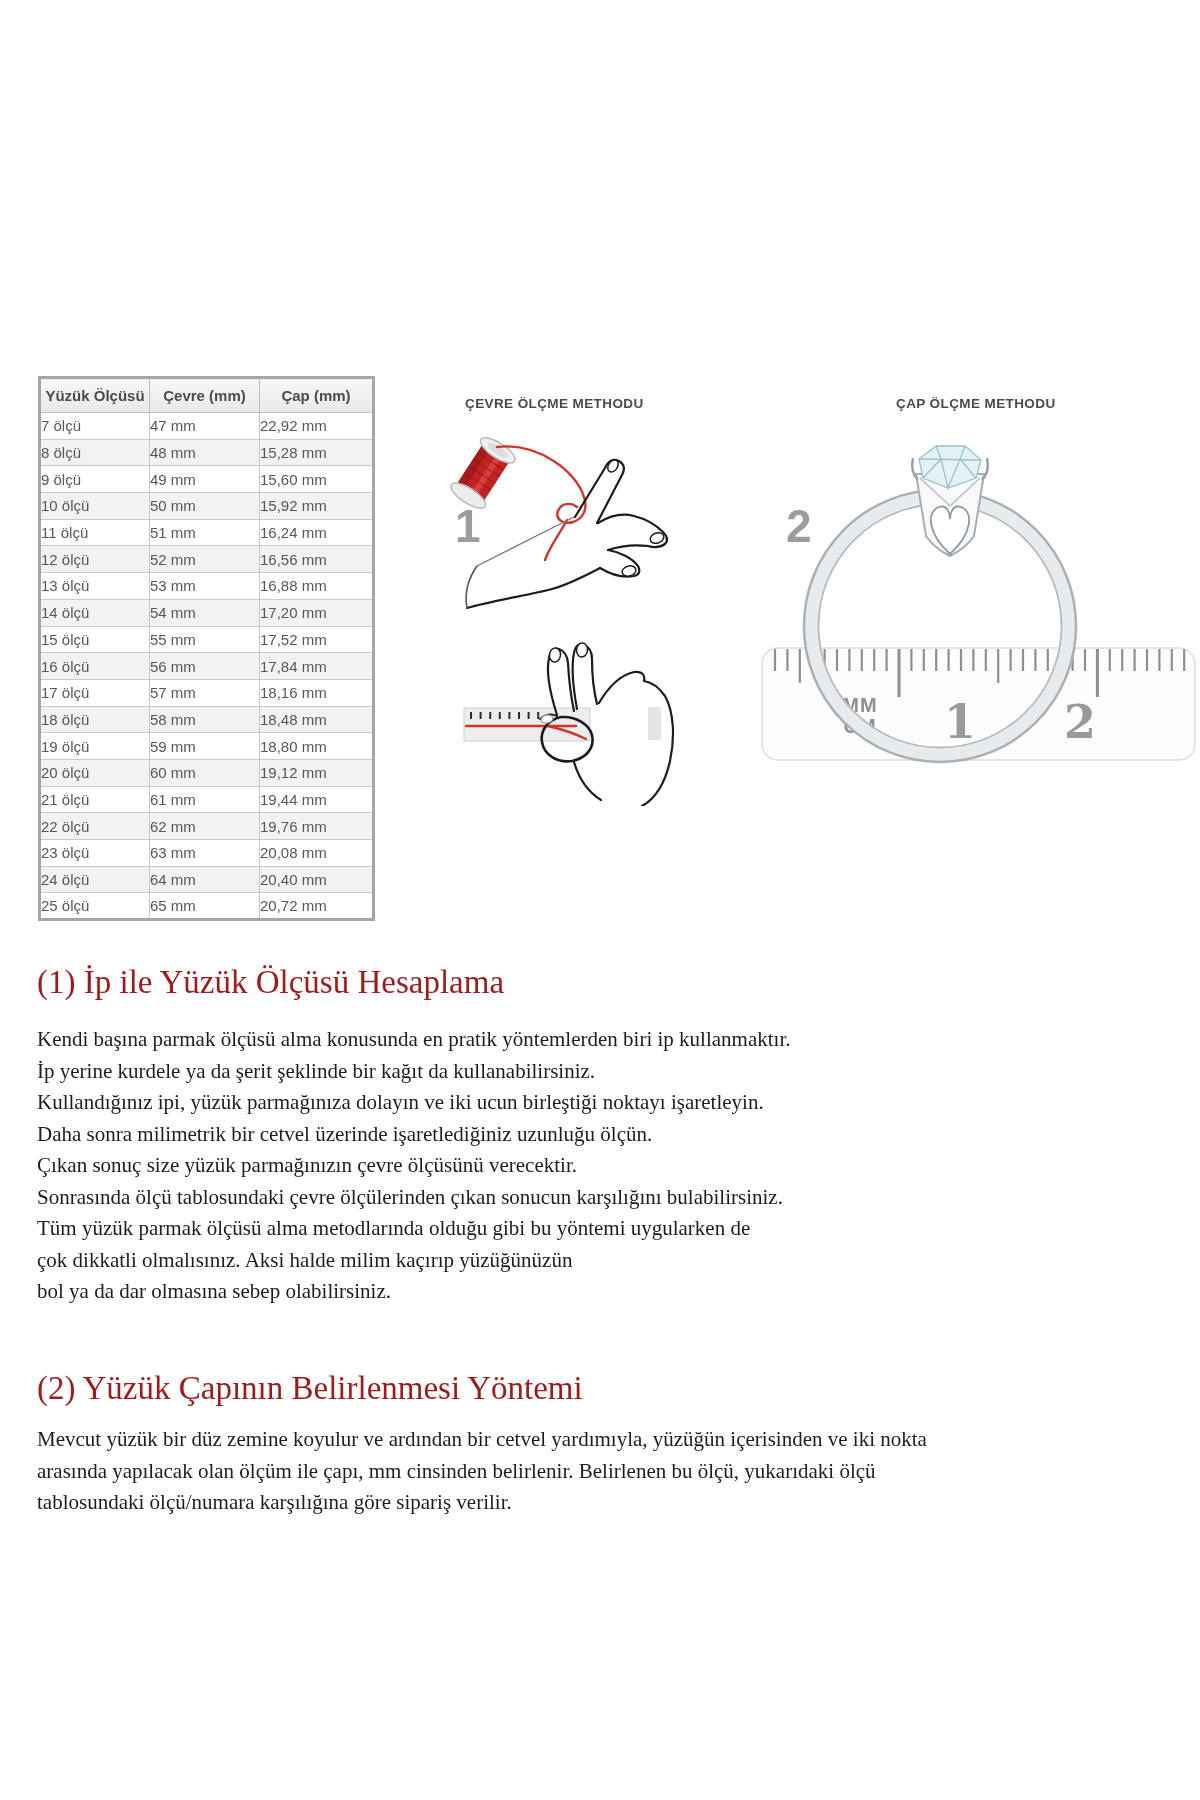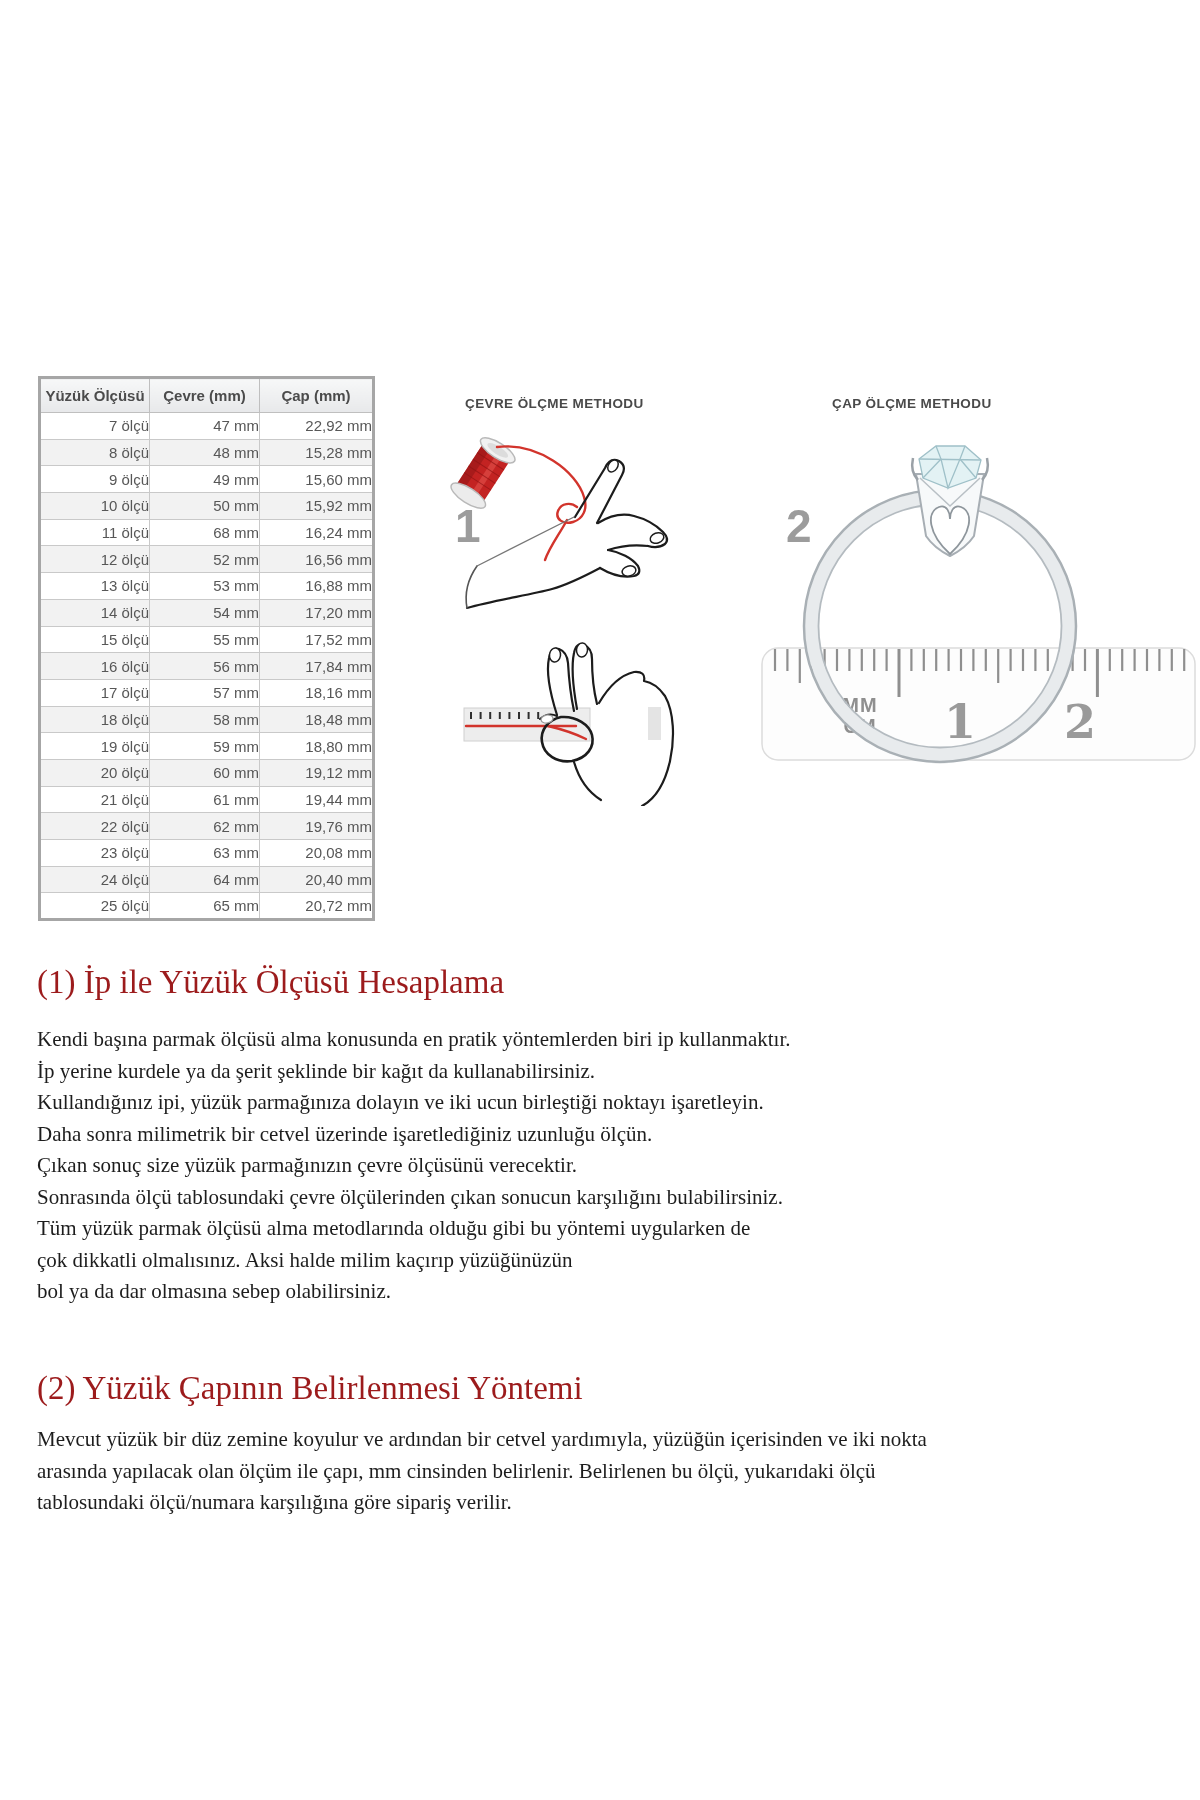--- a/index.html
+++ b/index.html
@@ -25,21 +25,21 @@
     border:3px solid #a6a6a6;
     font-family:"Liberation Sans",sans-serif;
   }
   .size-table th{
     height:35px;border:1px solid #bfbfbf;
     background:linear-gradient(#f7f8f8,#e7e8ea);
     color:#4b4b4b;font-size:15px;font-weight:bold;text-align:center;
   }
   .size-table td{
     height:26.7px;border:1px solid #c9c9c9;background:#ffffff;
-    color:#575757;font-size:15px;text-align:right;
+    color:#575757;font-size:15px;text-align:left;
   }
   .size-table tbody tr:nth-child(even) td{background:#f2f2f2}
   
   .illu{position:absolute}
   .illu-label{
     position:absolute;font-size:13.5px;font-weight:bold;
     color:var(--label_gray);letter-spacing:.4px;white-space:nowrap;text-align:right;
   }
   .step-num{
     position:absolute;font-size:46px;font-weight:bold;
@@ -88,21 +88,21 @@
           <td>49 mm</td>
           <td>15,60 mm</td>
         </tr>
         <tr>
           <td>10 ölçü</td>
           <td>50 mm</td>
           <td>15,92 mm</td>
         </tr>
         <tr>
           <td>11 ölçü</td>
-          <td>68 mm</td>
+          <td>51 mm</td>
           <td>16,24 mm</td>
         </tr>
         <tr>
           <td>12 ölçü</td>
           <td>52 mm</td>
           <td>16,56 mm</td>
         </tr>
         <tr>
           <td>13 ölçü</td>
           <td>53 mm</td>
@@ -230,21 +230,21 @@
       <path d="M 219,317 C 229,300 241,289 254,286 Q 266,285 264,295 Q 276,297 285,310 C 294,326 295,352 290,375 C 285,397 275,413 262,420"></path>
       <path d="M 194,376 C 199,393 208,406 221,414"></path>
       <path d="M 181,331 C 168,334 160,344 162,356 C 164,369 177,377 192,375 C 207,372 215,361 212,349 C 209,338 196,331 184,331 Z" stroke-width="2.6"></path>
       <path d="M 160,333 Q 168,326 177,330" stroke-width="2"></path>
       <ellipse cx="175" cy="269" rx="5.5" ry="7" transform="rotate(8 175 269)" stroke-width="1.5" fill="#fff"></ellipse>
       <ellipse cx="202" cy="264" rx="5.5" ry="7" transform="rotate(5 202 264)" stroke-width="1.5" fill="#fff"></ellipse>
       <ellipse cx="167" cy="333" rx="6" ry="4" transform="rotate(-10 167 333)" stroke="#999" stroke-width="1.2" fill="#fff"></ellipse>
     </g>
   </svg>
 
-  <div class="illu-label" style="left:832px;top:380px">ÇAP ÖLÇME METHODU</div>
+  <div class="illu-label" style="left:896px;top:380px">ÇAP ÖLÇME METHODU</div>
   <div class="step-num" style="left:786px;top:487px">2</div>
 
   <svg class="illu" style="left:660px;top:370px" width="540" height="420" viewBox="0 0 540 420">
 
     <g>
       <rect x="102" y="262" width="433" height="112" rx="16" fill="#fdfdfd" stroke="#dcdcdc" stroke-width="1.5"></rect>
       <g id="cap-ruler-ticks">
           <line x1="115" x2="115" y1="263" y2="285" stroke="#8f8f8f" stroke-width="2.2"></line>
           <line x1="127.4" x2="127.4" y1="263" y2="285" stroke="#8f8f8f" stroke-width="2.2"></line>
           <line x1="139.8" x2="139.8" y1="263" y2="297" stroke="#8f8f8f" stroke-width="2.2"></line>

